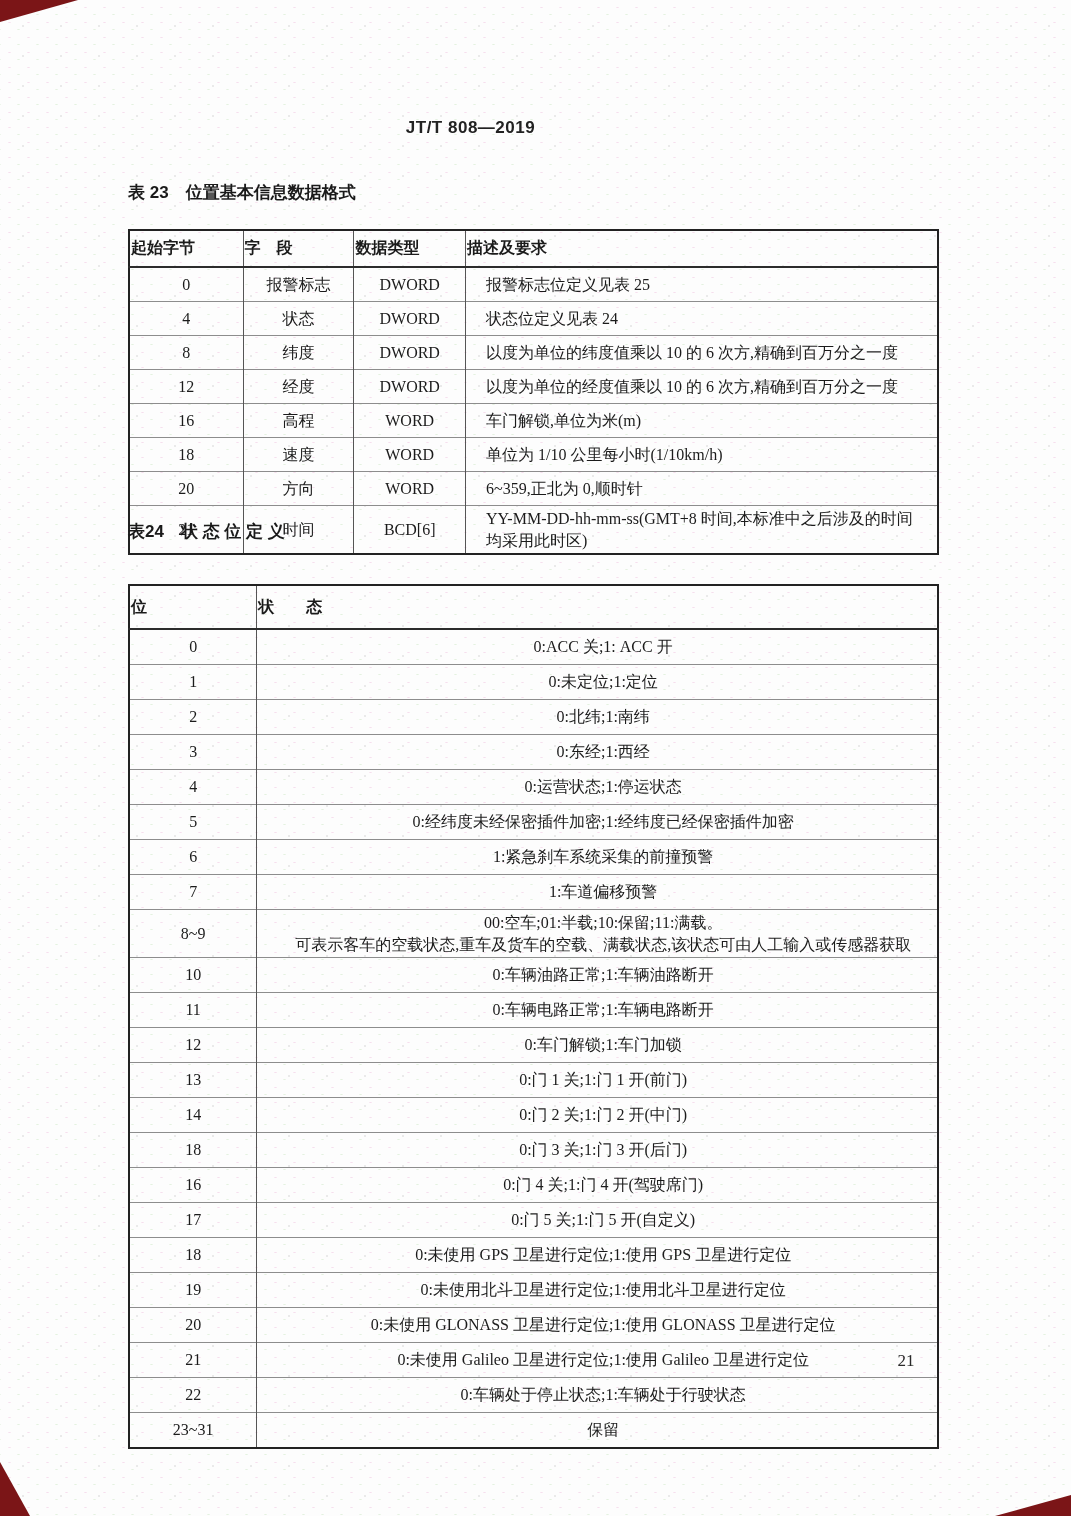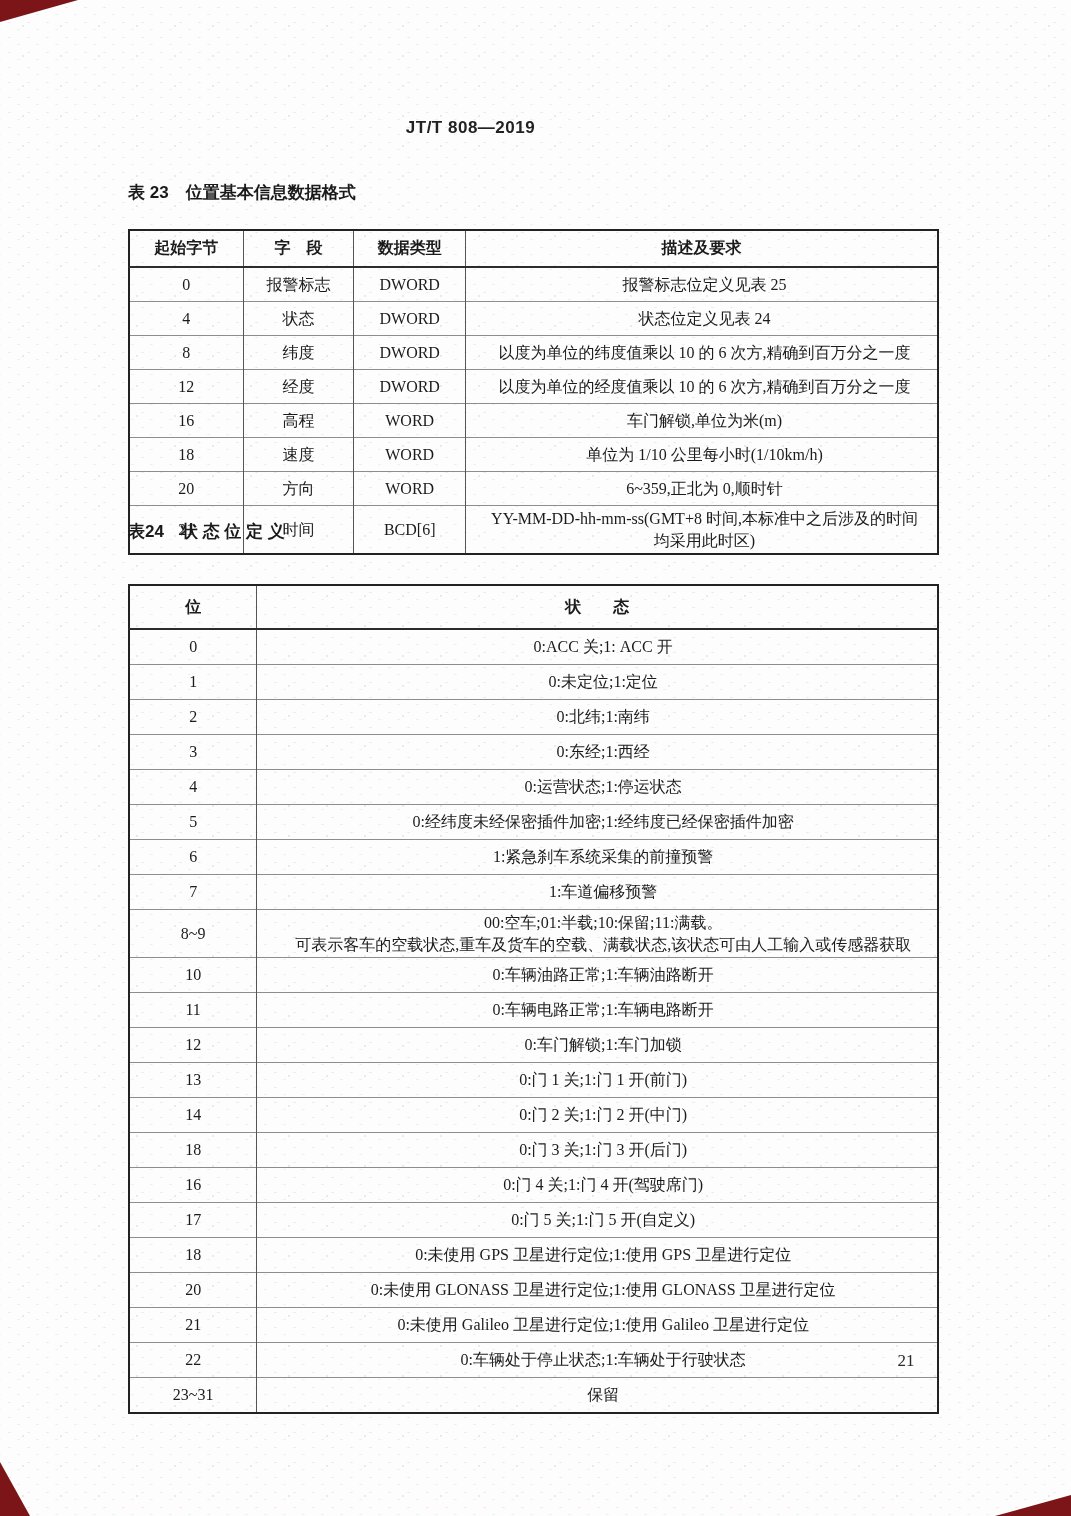--- a/index.html
+++ b/index.html
@@ -54,37 +54,37 @@
   }
   #table23 { top: 229px; }
   #table24 { top: 584px; }
 
   th, td { vertical-align: middle; }
   th {
     border-left: 1px solid #555;
     border-bottom: 2px solid #2c2c2c;
     font-family: "Liberation Sans", "DejaVu Sans", sans-serif;
     font-weight: bold; font-size: 16px; color: #1b1b1b;
-    text-align: center;
+    text-align: left;
   }
   #table23 th { height: 33px; }
   #table24 th { height: 40px; }
 
   td {
     border-left: 1px solid #555;
     border-top: 1px solid #8d8d8d;
     font-size: 16px; color: #1b1b1b;
     text-align: center;
     height: 30px;
     line-height: 1.35;
     white-space: pre-line;
     padding: 2px 4px;
   }
   #table23 td { height: 29px; }
-  #table23 td:nth-child(4) { text-align: center; padding-left: 20px; padding-right: 14px; }
+  #table23 td:nth-child(4) { text-align: left; padding-left: 20px; padding-right: 14px; }
   #table24 td:nth-child(2) { text-align: center; padding-left: 26px; padding-right: 14px; }
 
   .page-number {
     position: absolute; top: 1351px; left: 878px; width: 56px;
     text-align: center; font-size: 17px; color: #2a2a2a;
   }
 </style>
 </head>
 <body>
 
@@ -246,20 +246,24 @@
         </tr>
         <tr>
           <td>17</td>
           <td>0:门 5 关;1:门 5 开(自定义)</td>
         </tr>
         <tr>
           <td>18</td>
           <td>0:未使用 GPS 卫星进行定位;1:使用 GPS 卫星进行定位</td>
         </tr>
         <tr>
+          <td>19</td>
+          <td>0:未使用北斗卫星进行定位;1:使用北斗卫星进行定位</td>
+        </tr>
+        <tr>
           <td>20</td>
           <td>0:未使用 GLONASS 卫星进行定位;1:使用 GLONASS 卫星进行定位</td>
         </tr>
         <tr>
           <td>21</td>
           <td>0:未使用 Galileo 卫星进行定位;1:使用 Galileo 卫星进行定位</td>
         </tr>
         <tr>
           <td>22</td>
           <td>0:车辆处于停止状态;1:车辆处于行驶状态</td>

